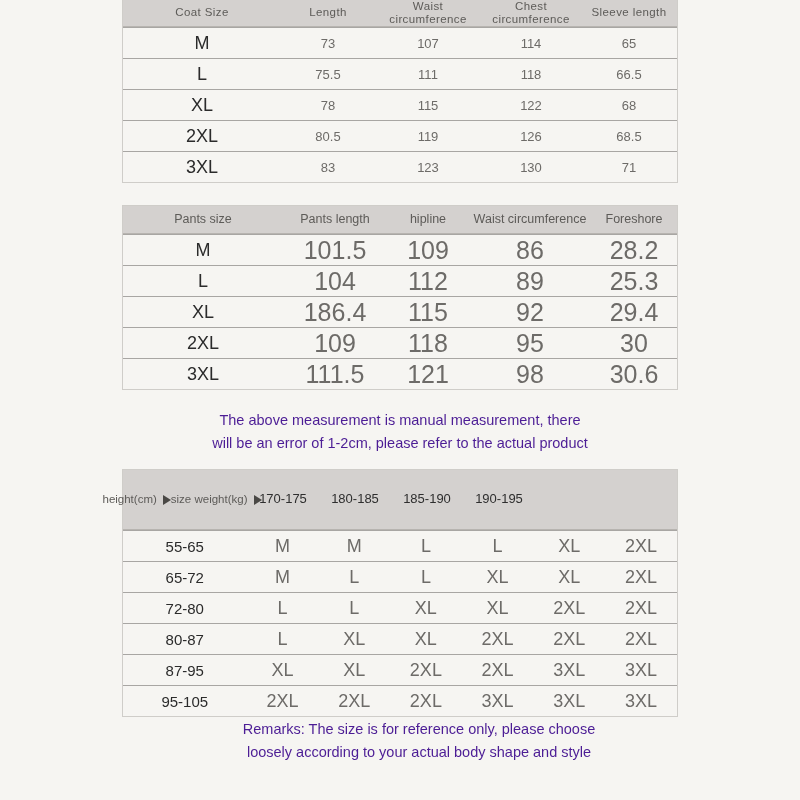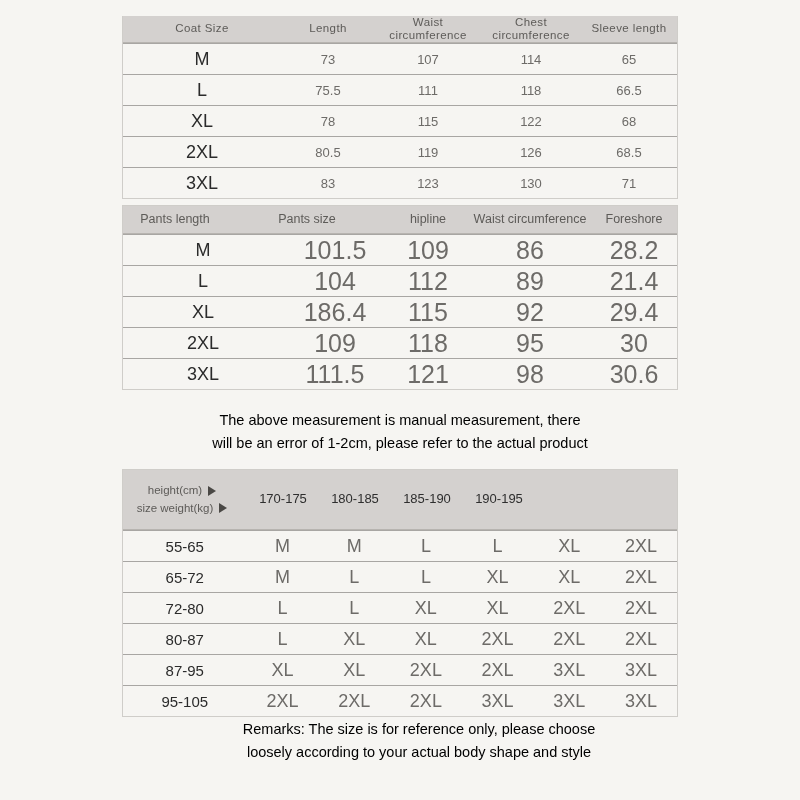--- a/index.html
+++ b/index.html
@@ -63,21 +63,21 @@
     box-sizing: border-box;
   }
   .cell.size-label {
     color: #2b2b2b;
   }
   .cell.value {
     color: #6d6b68;
   }
 
   
-  #table-coat { top: 16px; border-top: none; }
+  #table-coat { top: 0px; border-top: none; }
   #table-coat .tbl-header { height: 27px; }
   #table-coat .tbl-row { height: 31px; }
   #table-coat .c0 { width: 158px; }
   #table-coat .c1 { width: 94px; }
   #table-coat .c2 { width: 106px; }
   #table-coat .c3 { width: 100px; }
   #table-coat .c4 { width: 96px; }
   #table-coat .tbl-header .cell { font-size: 11.5px; letter-spacing: .4px; }
   #table-coat .tbl-row .cell { font-size: 13px; }
   #table-coat .tbl-row .c0 { font-size: 18px; }
@@ -100,21 +100,21 @@
   #table-matrix .tbl-header { height: 60px; }
   #table-matrix .tbl-row { height: 31px; }
   #table-matrix .c0 { width: 124px; }
   #table-matrix .cx { width: 72px; }
   #table-matrix .tbl-header .cell { font-size: 13px; color: #2e2e2e; }
   #table-matrix .tbl-row .cell { font-size: 18px; }
   #table-matrix .tbl-row .c0 { font-size: 15px; }
 
   .axis-head {
     width: 124px;
-    flex-direction: column;
+    flex-direction: row;
     justify-content: center;
     align-items: flex-end;
     padding-right: 6px;
     box-sizing: border-box;
   }
   .axis-line {
     display: flex;
     align-items: center;
     gap: 6px;
     font-size: 11.5px;
@@ -129,21 +129,21 @@
     border-bottom: 5.5px solid transparent;
     display: inline-block;
   }
 
   
   .note {
     position: absolute;
     left: 0;
     width: 800px;
     text-align: center;
-    color: #000000;
+    color: #4c1d95;
     font-size: 14.5px;
     line-height: 23px;
   }
   #note-measurement { top: 409px; }
   #note-remarks { top: 718px; padding-left: 19px; }
   .note .line { display: block; }
 </style>
 </head>
 <body>
 
@@ -190,40 +190,40 @@
       <div class="cell c0 size-label">3XL</div>
       <div class="cell c1 value">83</div>
       <div class="cell c2 value">123</div>
       <div class="cell c3 value">130</div>
       <div class="cell c4 value">71</div>
     </div>
   </div>
 
   <div class="size-table" id="table-pants">
     <div class="tbl-header">
+      <div class="cell c0">Pants size</div>
       <div class="cell c1">Pants length</div>
-      <div class="cell c0">Pants size</div>
       <div class="cell c2">hipline</div>
       <div class="cell c3">Waist circumference</div>
       <div class="cell c4">Foreshore</div>
     </div>
 
     <div class="tbl-row">
       <div class="cell c0 size-label">M</div>
       <div class="cell c1 value">101.5</div>
       <div class="cell c2 value">109</div>
       <div class="cell c3 value">86</div>
       <div class="cell c4 value">28.2</div>
     </div>
     <div class="tbl-row">
       <div class="cell c0 size-label">L</div>
       <div class="cell c1 value">104</div>
       <div class="cell c2 value">112</div>
       <div class="cell c3 value">89</div>
-      <div class="cell c4 value">21.4</div>
+      <div class="cell c4 value">25.3</div>
     </div>
     <div class="tbl-row">
       <div class="cell c0 size-label">XL</div>
       <div class="cell c1 value">186.4</div>
       <div class="cell c2 value">115</div>
       <div class="cell c3 value">92</div>
       <div class="cell c4 value">29.4</div>
     </div>
     <div class="tbl-row">
       <div class="cell c0 size-label">2XL</div>

